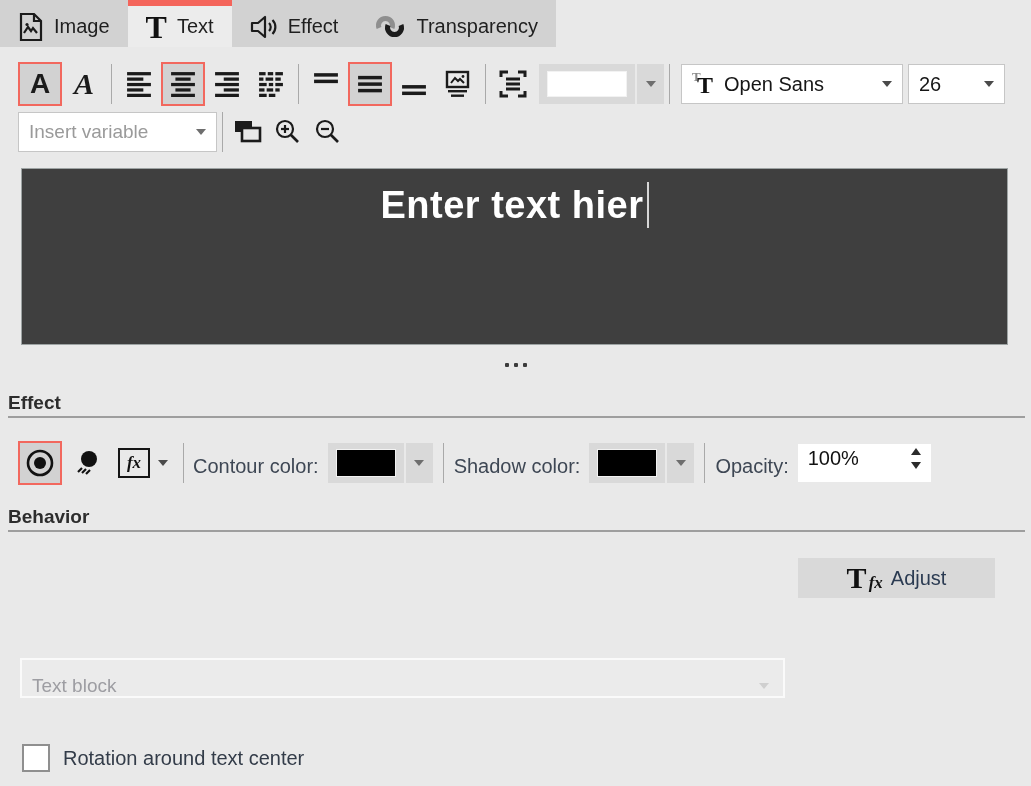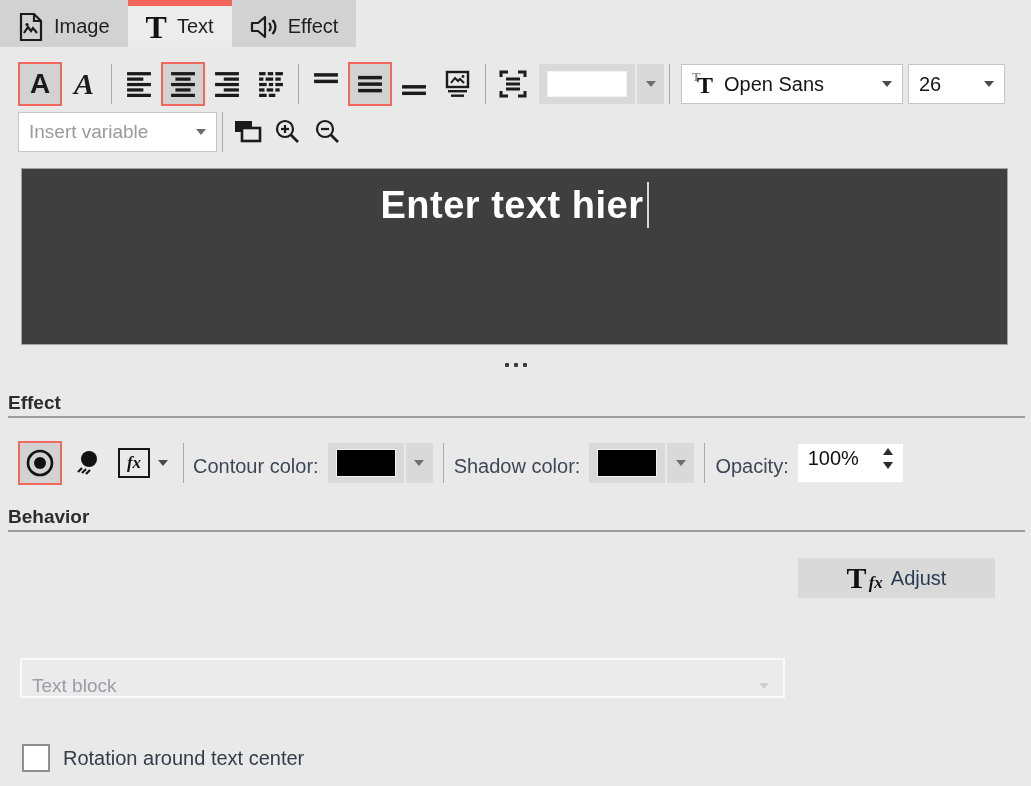--- a/index.html
+++ b/index.html
@@ -68,21 +68,21 @@
   
   .section-title { position:absolute; left:8px; font-size:19px; font-weight:bold; color:#2d2d2d; }
   .rule { position:absolute; left:8px; right:6px; height:2px; background:#9e9e9e; }
 
   #row-effect { left:18px; top:439px; height:48px; }
   .lbl { font-size:20px; color:#3e4754; white-space:nowrap;margin-top:6px; }
   .fx-box { width:32px; height:30px; border:2px solid #151515; display:flex; align-items:center; justify-content:center;
             font-family:"Liberation Serif",serif; font-style:italic; font-size:17px; font-weight:bold; color:#111; }
   .caret-btn { width:22px; height:40px; display:flex; align-items:center; justify-content:center; }
 
-  .spinner { width:105px; height:38px; background:#fff; display:flex; align-items:center; padding:0 6px 10px 10px; }
+  .spinner { width:133px; height:38px; background:#fff; display:flex; align-items:center; padding:0 6px 10px 10px; }
   .spin-val { font-size:20px; color:#111; }
   .spin-arrows { margin-left:auto; display:flex; flex-direction:column; gap:7px; align-items:center; padding-right:4px; }
   .spin-up { width:0; height:0; border-left:5px solid transparent; border-right:5px solid transparent; border-bottom:7px solid #2b2b2b; }
   .spin-dn { width:0; height:0; border-left:5px solid transparent; border-right:5px solid transparent; border-top:7px solid #2b2b2b; }
 
   
   .anim-combo { position:absolute; left:20px; top:558px; width:765px; height:40px;
                 background:#fff; border:1px solid #dcdcdc; display:flex; align-items:center;
                 padding:0 14px 0 10px; font-size:19px; color:#161616; }
   .anim-combo .arr-down { margin-left:auto; }
@@ -127,20 +127,29 @@
     </div>
     <div class="tab">
       <span>
         <svg width="28" height="26" viewBox="0 0 28 26">
           <path d="M2,9 h6 l7,-6 v20 l-7,-6 h-6 z" fill="none" stroke="#1b1b1b" stroke-width="2.2" stroke-linejoin="round"></path>
           <path d="M19,9 a5.5,5.5 0 0 1 0,8" fill="none" stroke="#1b1b1b" stroke-width="2.2"></path>
           <path d="M22.5,6 a10,10 0 0 1 0,14" fill="none" stroke="#1b1b1b" stroke-width="2.2"></path>
         </svg>
       </span>
       <span>Effect</span>
+    </div>
+    <div class="tab">
+      <span>
+        <svg width="32" height="26" viewBox="0 0 32 26">
+          <path d="M5,14 a7,7 0 1 1 13,0" fill="none" stroke="#8f8f8f" stroke-width="5"></path>
+          <path d="M14,11 a7,7 0 1 0 13,0" fill="none" stroke="#1c1c1c" stroke-width="5"></path>
+        </svg>
+      </span>
+      <span>Transparency</span>
     </div>
   </div>
 
   <div class="row" id="row-format">
     <div class="tbtn selected">
       <span class="boldA">A</span>
     </div>
     <div class="tbtn">
       <span class="italA">A</span>
     </div>

